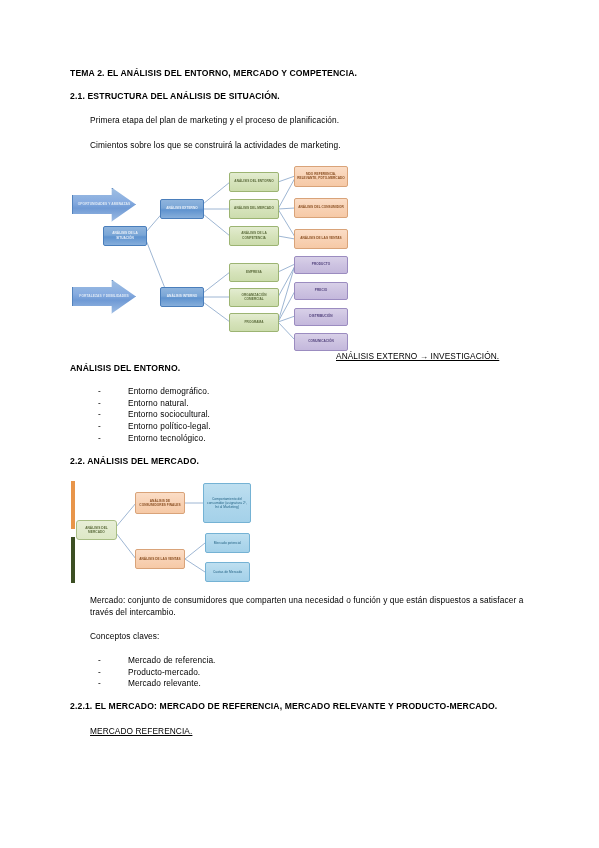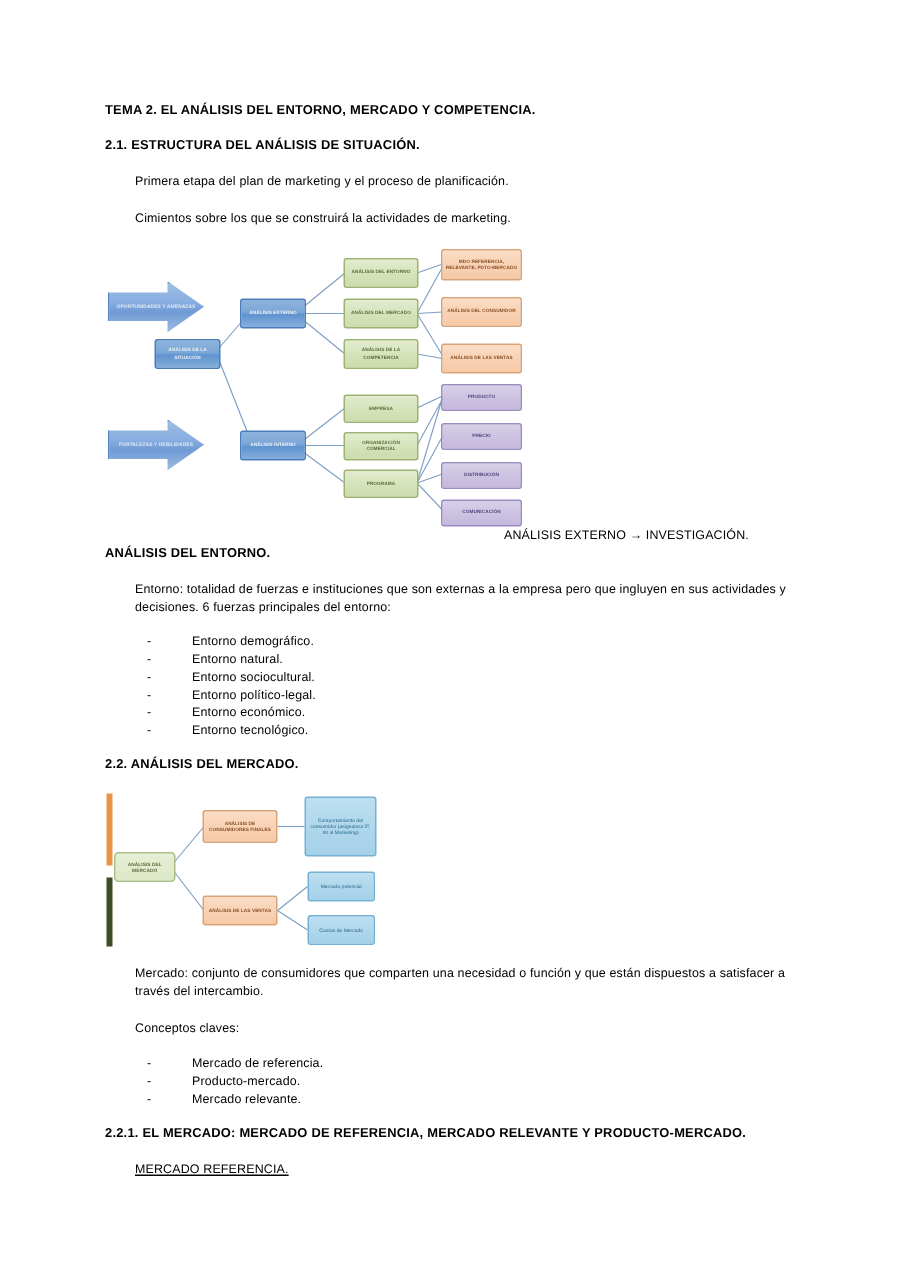--- a/index.html
+++ b/index.html
@@ -176,20 +176,21 @@
     stroke: #7d9ec4;
     stroke-width: 0.75;
     fill: none;
   }
 
   .inline-note {
     position: absolute;
     font-size: 8.3px;
     letter-spacing: 0.1px;
     white-space: nowrap;
+    text-decoration: underline;
   }
 </style>
 </head>
 <body>
 
 <div class="page">
   <div class="content">
 
     <h1 class="doc-h">TEMA 2. EL ANÁLISIS DEL ENTORNO, MERCADO Y COMPETENCIA.</h1>
 
@@ -292,28 +293,26 @@
       </div>
 
     </div>
 
     <div class="inline-note" style="left:266px; top:283px;">ANÁLISIS EXTERNO  →   INVESTIGACIÓN.</div>
 
     <div style="height:14px;"></div>
 
     <h2 class="doc-h">ANÁLISIS DEL ENTORNO.</h2>
 
-    <p class="doc-p">Entorno: totalidad de fuerzas e instituciones que son externas a la empresa pero que ingluyen en sus actividades y decisiones. 6 fuerzas principales del entorno:</p>
 
     <ul class="doc-list">
       <li>Entorno demográfico.</li>
       <li>Entorno natural.</li>
       <li>Entorno sociocultural.</li>
       <li>Entorno político-legal.</li>
-      <li>Entorno económico.</li>
       <li>Entorno tecnológico.</li>
     </ul>
 
     <h2 class="doc-h">2.2. ANÁLISIS DEL MERCADO.</h2>
 
     <div class="diagram" id="diagram-mercado">
 
       <div class="sidebar-strip" style="left:1px; top:2px; width:4px; height:48px; background:#e8954a;"></div>
       <div class="sidebar-strip" style="left:1px; top:58px; width:4px; height:46px; background:#3c4f23;"></div>
 

